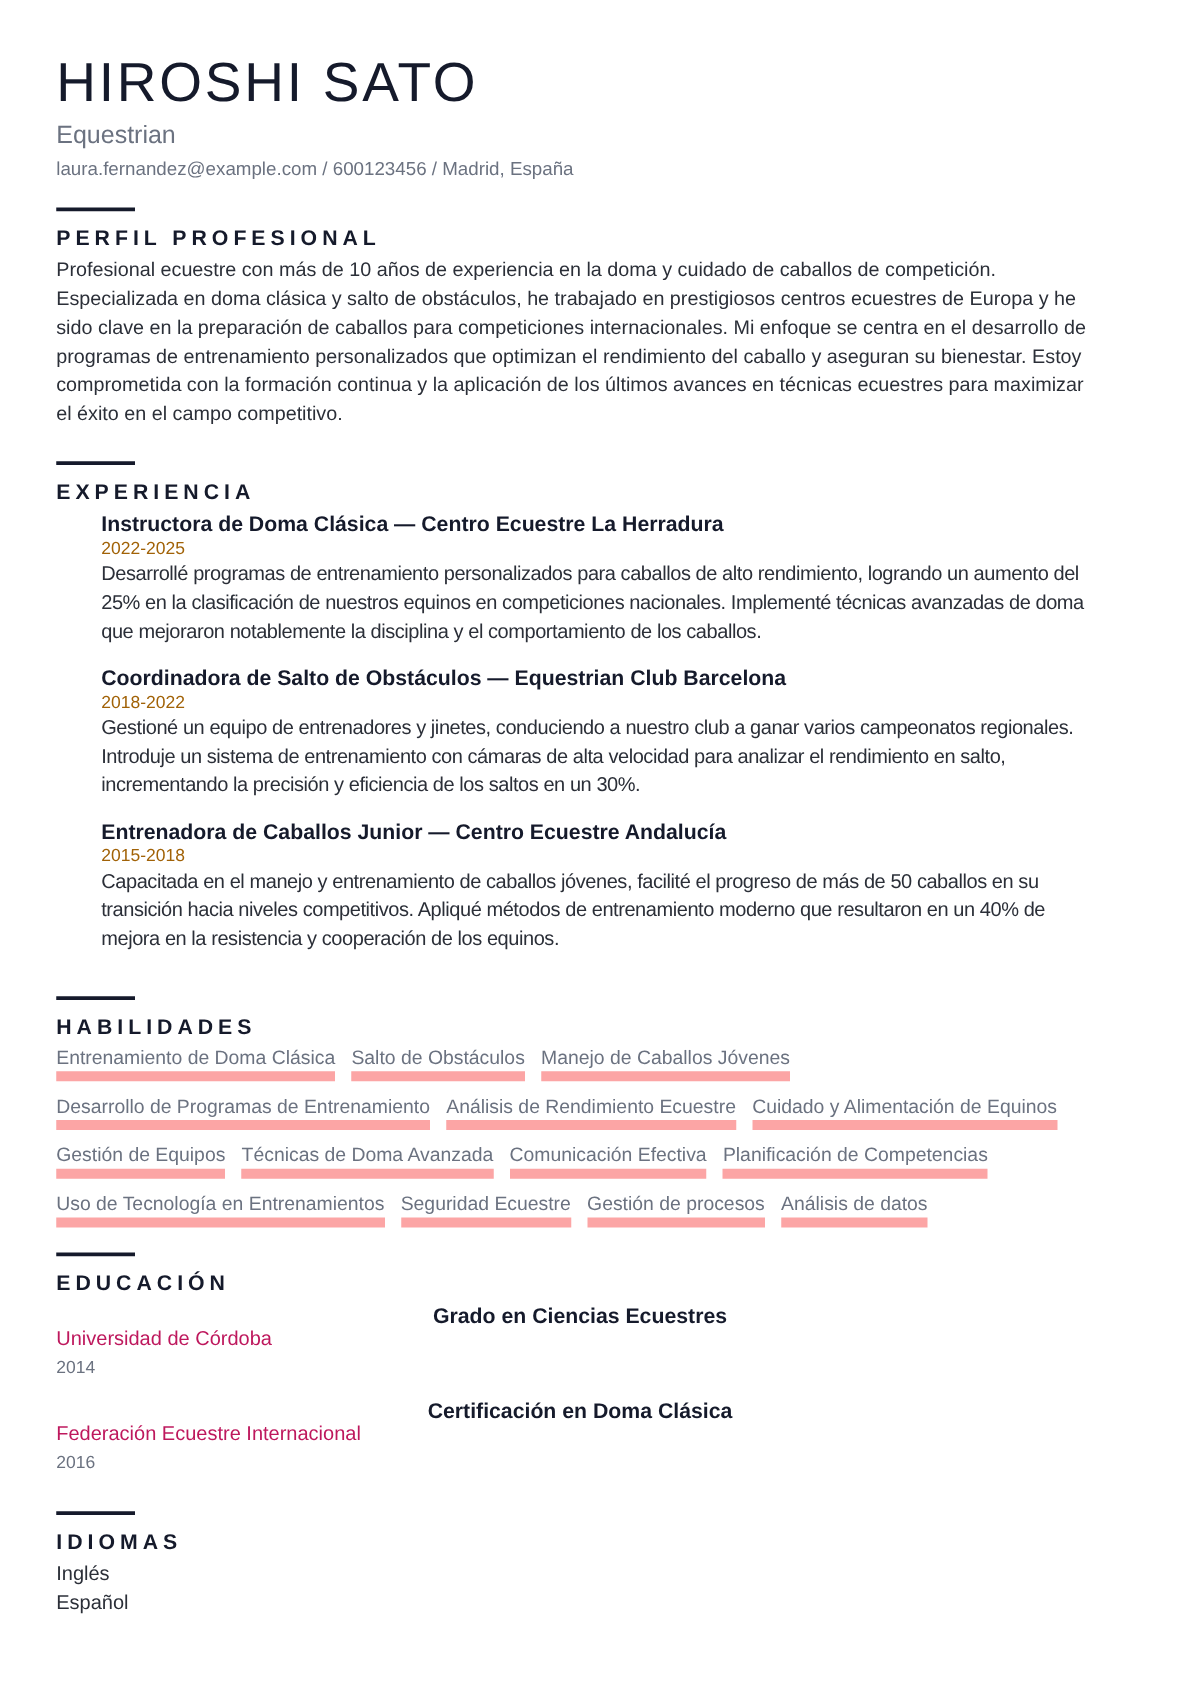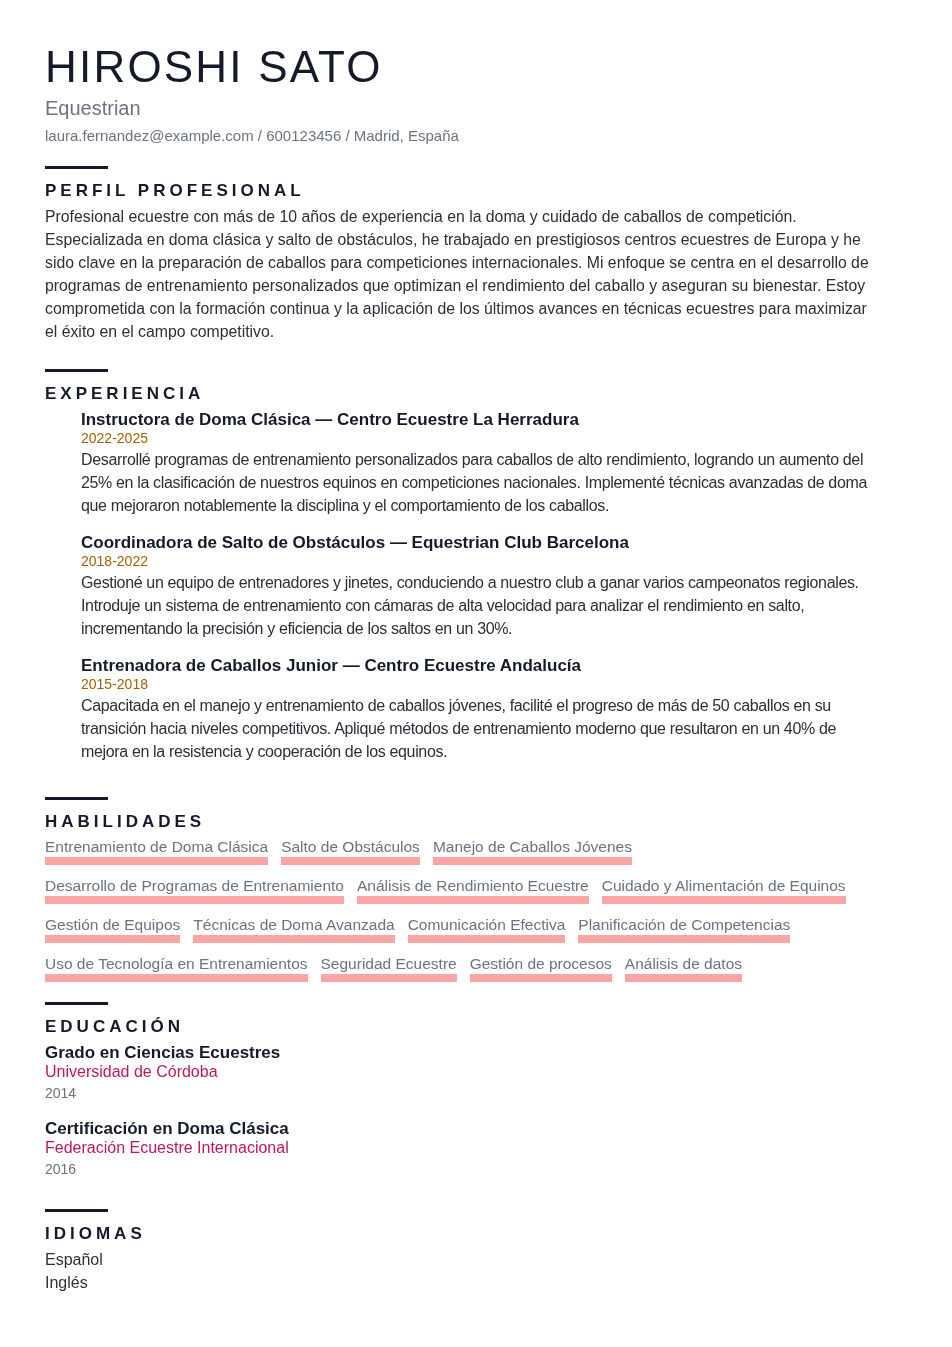--- a/index.html
+++ b/index.html
@@ -79,20 +79,21 @@
       line-height: 20px;
       border-bottom: 8px solid #fca5a5;
       padding-bottom: 0px;
     }
     .edu { margin-bottom: 16px; }
     .edu-degree {
       font-size: 17px;
       font-weight: 700;
       color: #151a2b;
       line-height: 20px;
+      text-align: center;
     }
     .edu-school {
       font-size: 16px;
       color: #be185d;
       line-height: 18px;
     }
     .edu-year {
       font-size: 14px;
       color: #6b7280;
       line-height: 20px;
@@ -178,17 +179,17 @@
     <div class="edu">
       <div class="edu-degree">Certificación en Doma Clásica</div>
       <div class="edu-school">Federación Ecuestre Internacional</div>
       <div class="edu-year">2016</div>
     </div>
   </section>
 
   <section class="section" style="margin-top:30px;">
     <div class="rule"></div>
     <h2 class="section-title" style="margin-bottom:4px;">IDIOMAS</h2>
+    <div class="lang">Inglés</div>
     <div class="lang">Español</div>
-    <div class="lang">Inglés</div>
   </section>
 
 </div>
 
 </body></html>

